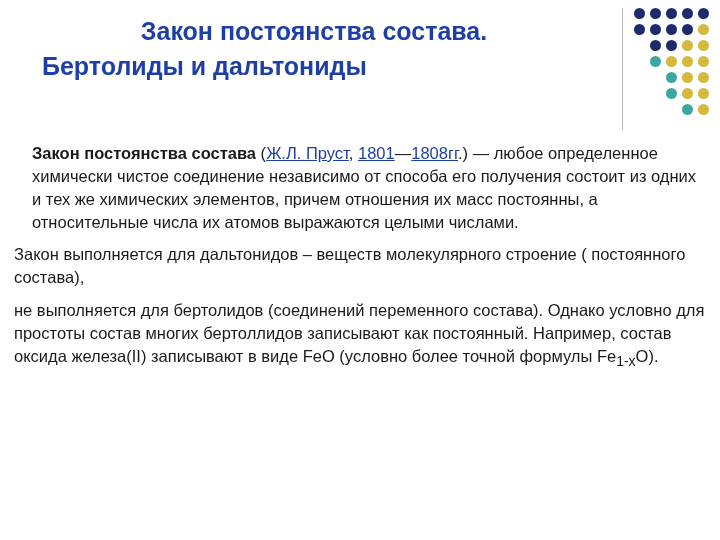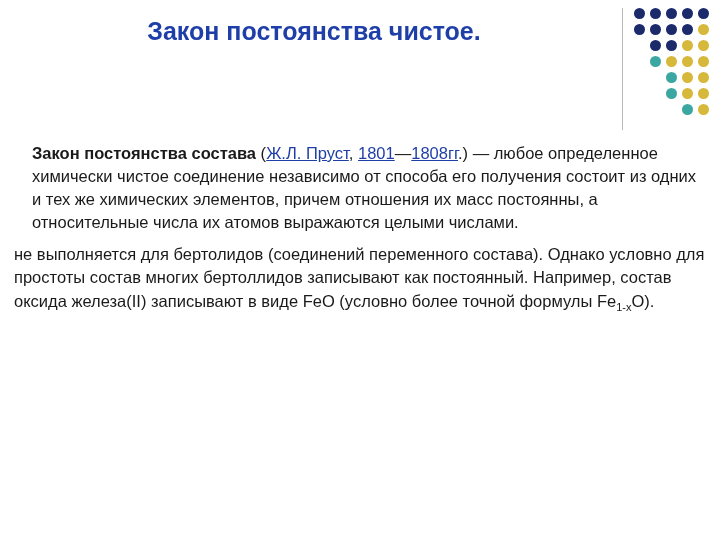--- a/index.html
+++ b/index.html
@@ -86,31 +86,32 @@
     margin-bottom: 9px;
   }
   .b {
     font-weight: bold;
   }
   .lnk {
     color: #1f3fa8;
     text-decoration: underline;
   }
   .sub {
-    font-size: 11px;
+    font-size: 14px;
     vertical-align: sub;
   }
 </style>
 </head>
 <body>
 
 <div class="slide">
 
   <div class="title-block">
-    <div class="title-line">Закон постоянства чистое.</div>
+    <div class="title-line">Закон постоянства состава.</div>
+    <div class="title-line second">Бертолиды и дальтониды</div>
   </div>
 
   <div class="title-rule"></div>
 
   <div class="dots" id="dot-grid">
       <span class="dot" style="left: 0px; top: 0px; background: rgb(27, 42, 107);"></span>
       <span class="dot" style="left: 16px; top: 0px; background: rgb(27, 42, 107);"></span>
       <span class="dot" style="left: 32px; top: 0px; background: rgb(27, 42, 107);"></span>
       <span class="dot" style="left: 48px; top: 0px; background: rgb(27, 42, 107);"></span>
       <span class="dot" style="left: 64px; top: 0px; background: rgb(27, 42, 107);"></span>
@@ -136,19 +137,20 @@
       <span class="dot" style="left: 48px; top: 96px; background: rgb(58, 168, 160);"></span>
       <span class="dot" style="left: 64px; top: 96px; background: rgb(214, 184, 58);"></span>
     </div>
 
   <div class="body">
 
     <p class="para p1">
       <span class="b">Закон постоянства состава</span><span> (</span><span class="lnk">Ж.Л.  Пруст</span><span>, </span><span class="lnk">1801</span><span>—</span><span class="lnk">1808гг</span><span>.) — </span><span>любое определенное химически чистое соединение независимо от способа его получения состоит из одних и тех же химических элементов, причем отношения их масс постоянны, а относительные числа их атомов выражаются целыми числами.</span>
     </p>
 
+    <p class="para p2">Закон выполняется для дальтонидов – веществ молекулярного строение ( постоянного состава),</p>
 
     <p class="para p3">
       <span>не выполняется для бертолидов (соединений переменного состава). Однако условно для простоты состав многих бертоллидов записывают как постоянный. Например, состав оксида железа(II) записывают в виде Fe</span><span>O (условно более точной формулы Fe</span><span class="sub">1-x</span><span>O).</span>
     </p>
 
   </div>
 </div>
 
 </body></html>

